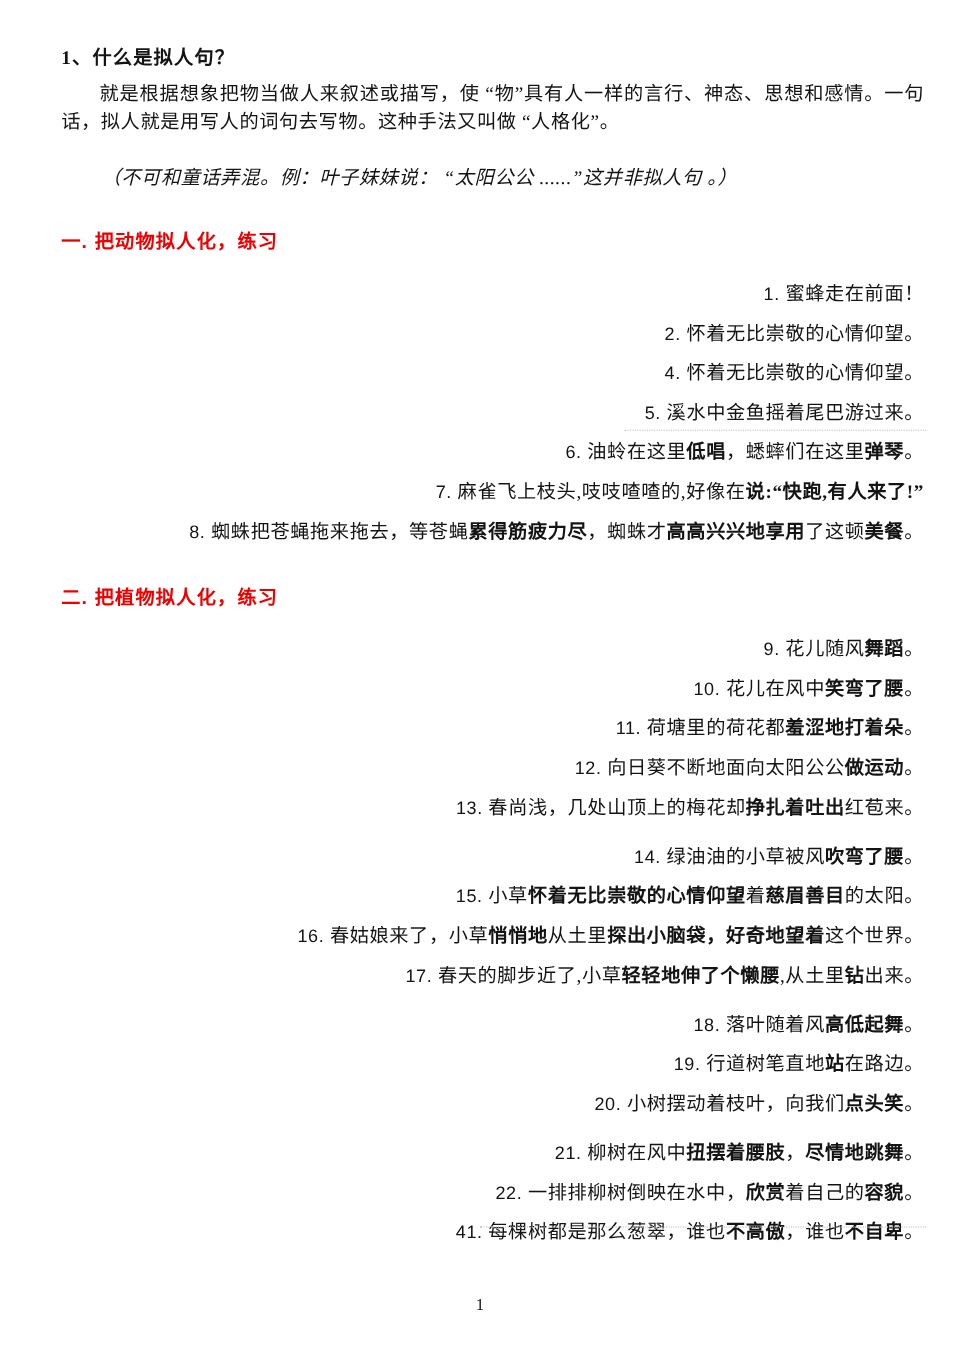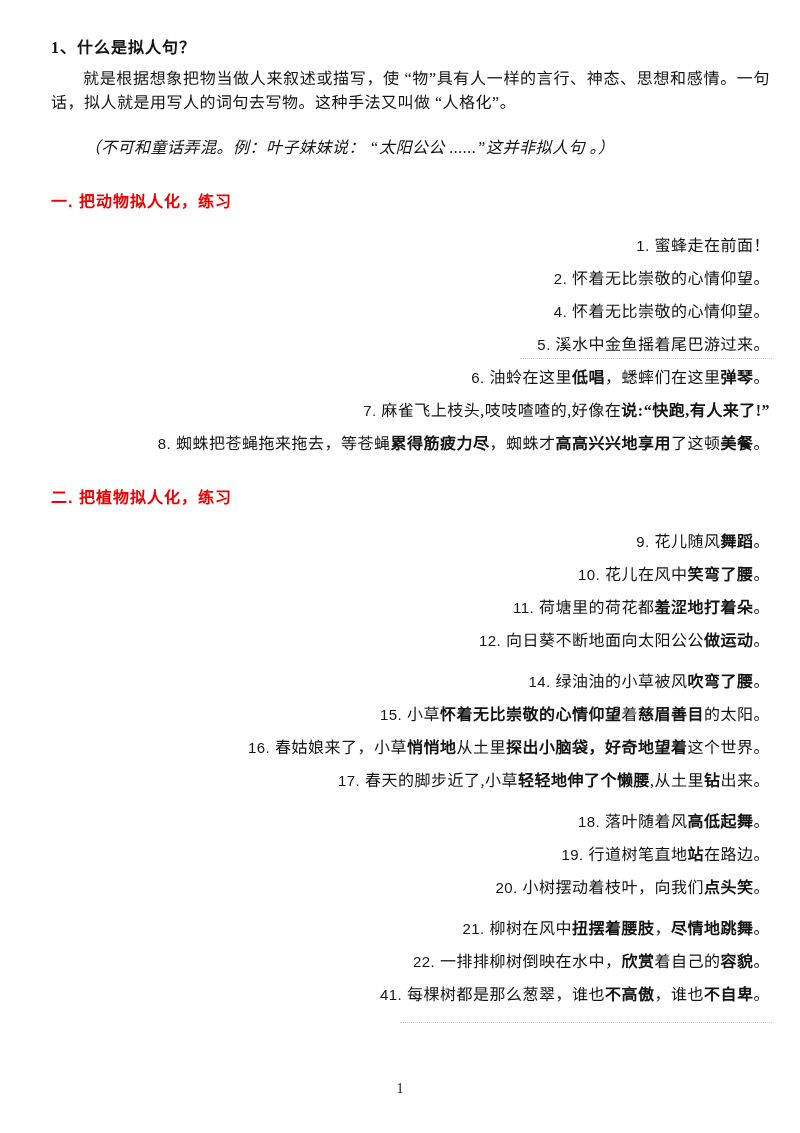--- a/index.html
+++ b/index.html
@@ -88,20 +88,21 @@
       <div class="item"><span class="num">4. </span><span>怀着无比崇敬的心情仰望。</span></div>
       <div class="item"><span class="num">5. </span><span>溪水中金鱼摇着尾巴游过来。</span></div>
       <div class="item"><span class="num">6. </span><span>油蛉在这里</span><span class="b">低唱</span><span>，蟋蟀们在这里</span><span class="b">弹琴</span><span>。</span></div>
       <div class="item"><span class="num">7. </span><span>麻雀飞上枝头,吱吱喳喳的,好像在</span><span class="b">说:“快跑,有人来了!”</span></div>
       <div class="item"><span class="num">8. </span><span>蜘蛛把苍蝇拖来拖去，等苍蝇</span><span class="b">累得筋疲力尽</span><span>，蜘蛛才</span><span class="b">高高兴兴地享用</span><span>了这顿</span><span class="b">美餐</span><span>。</span></div>
       <h2 class="section-heading">二. 把植物拟人化，练习</h2>
       <div class="item"><span class="num">9. </span><span>花儿随风</span><span class="b">舞蹈</span><span>。</span></div>
       <div class="item"><span class="num">10. </span><span>花儿在风中</span><span class="b">笑弯了腰</span><span>。</span></div>
       <div class="item"><span class="num">11. </span><span>荷塘里的荷花都</span><span class="b">羞涩地打着朵</span><span>。</span></div>
       <div class="item"><span class="num">12. </span><span>向日葵不断地面向太阳公公</span><span class="b">做运动</span><span>。</span></div>
+      <div class="item"><span class="num">13. </span><span>春尚浅，几处山顶上的梅花却</span><span class="b">挣扎着吐出</span><span>红苞来。</span></div>
       <div class="item gap"><span class="num">14. </span><span>绿油油的小草被风</span><span class="b">吹弯了腰</span><span>。</span></div>
       <div class="item"><span class="num">15. </span><span>小草</span><span class="b">怀着无比崇敬的心情仰望</span><span>着</span><span class="b">慈眉善目</span><span>的太阳。</span></div>
       <div class="item"><span class="num">16. </span><span>春姑娘来了，小草</span><span class="b">悄悄地</span><span>从土里</span><span class="b">探出小脑袋，好奇地望着</span><span>这个世界。</span></div>
       <div class="item"><span class="num">17. </span><span>春天的脚步近了,小草</span><span class="b">轻轻地伸了个懒腰</span><span>,从土里</span><span class="b">钻</span><span>出来。</span></div>
       <div class="item gap"><span class="num">18. </span><span>落叶随着风</span><span class="b">高低起舞</span><span>。</span></div>
       <div class="item"><span class="num">19. </span><span>行道树笔直地</span><span class="b">站</span><span>在路边。</span></div>
       <div class="item"><span class="num">20. </span><span>小树摆动着枝叶，向我们</span><span class="b">点头笑</span><span>。</span></div>
       <div class="item gap"><span class="num">21. </span><span>柳树在风中</span><span class="b">扭摆着腰肢</span><span>，</span><span class="b">尽情地跳舞</span><span>。</span></div>
       <div class="item"><span class="num">22. </span><span>一排排柳树倒映在水中，</span><span class="b">欣赏</span><span>着自己的</span><span class="b">容貌</span><span>。</span></div>
       <div class="item"><span class="num">41. </span><span>每棵树都是那么葱翠，谁也</span><span class="b">不高傲</span><span>，谁也</span><span class="b">不自卑</span><span>。</span></div>

